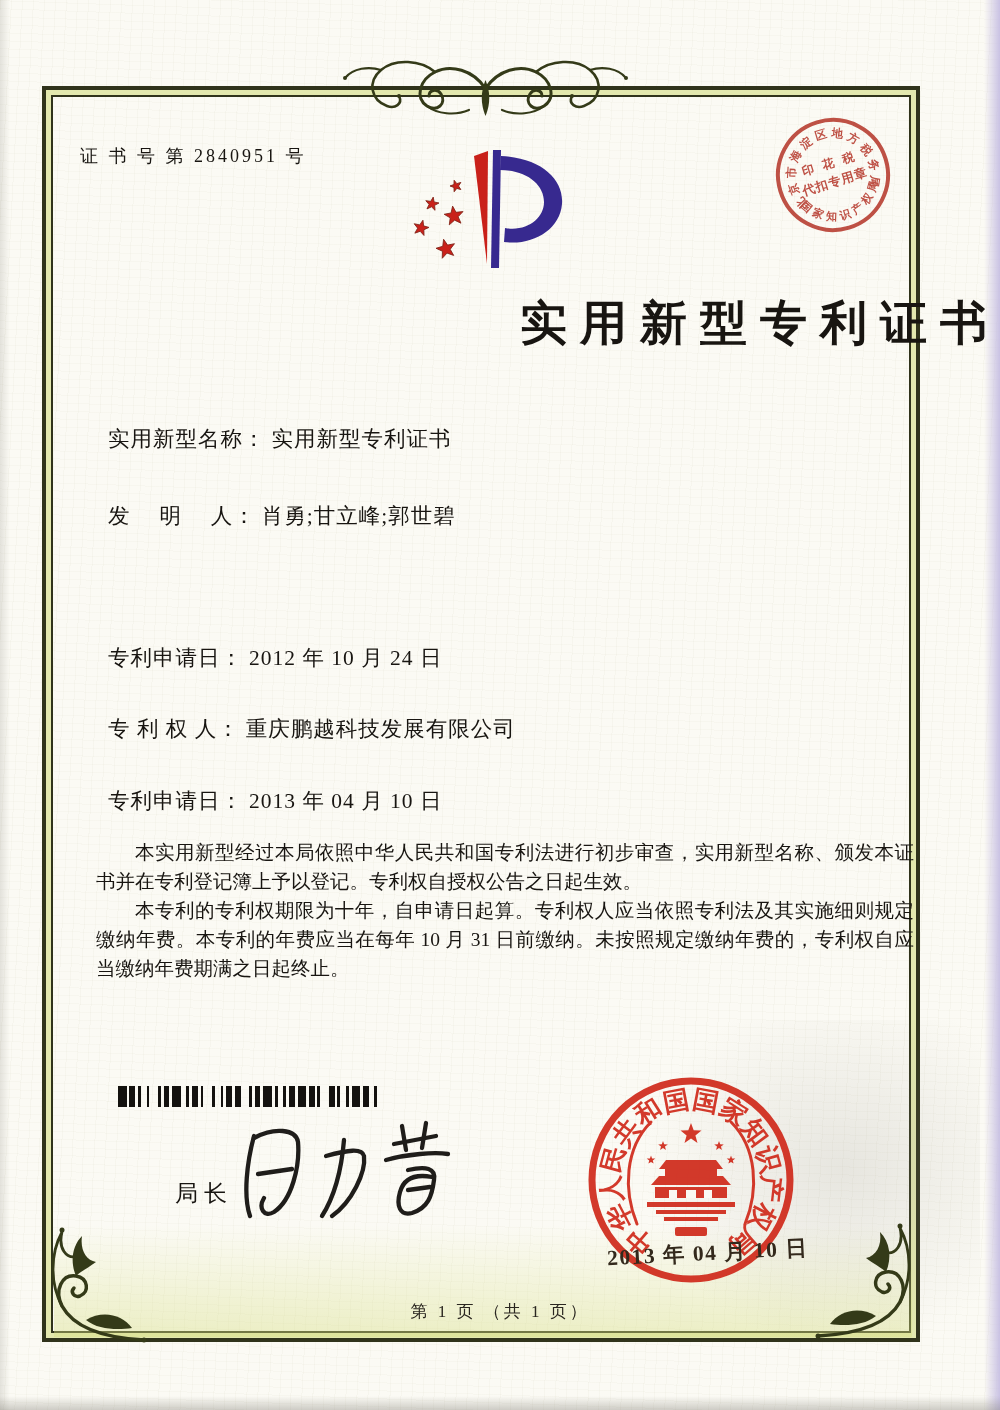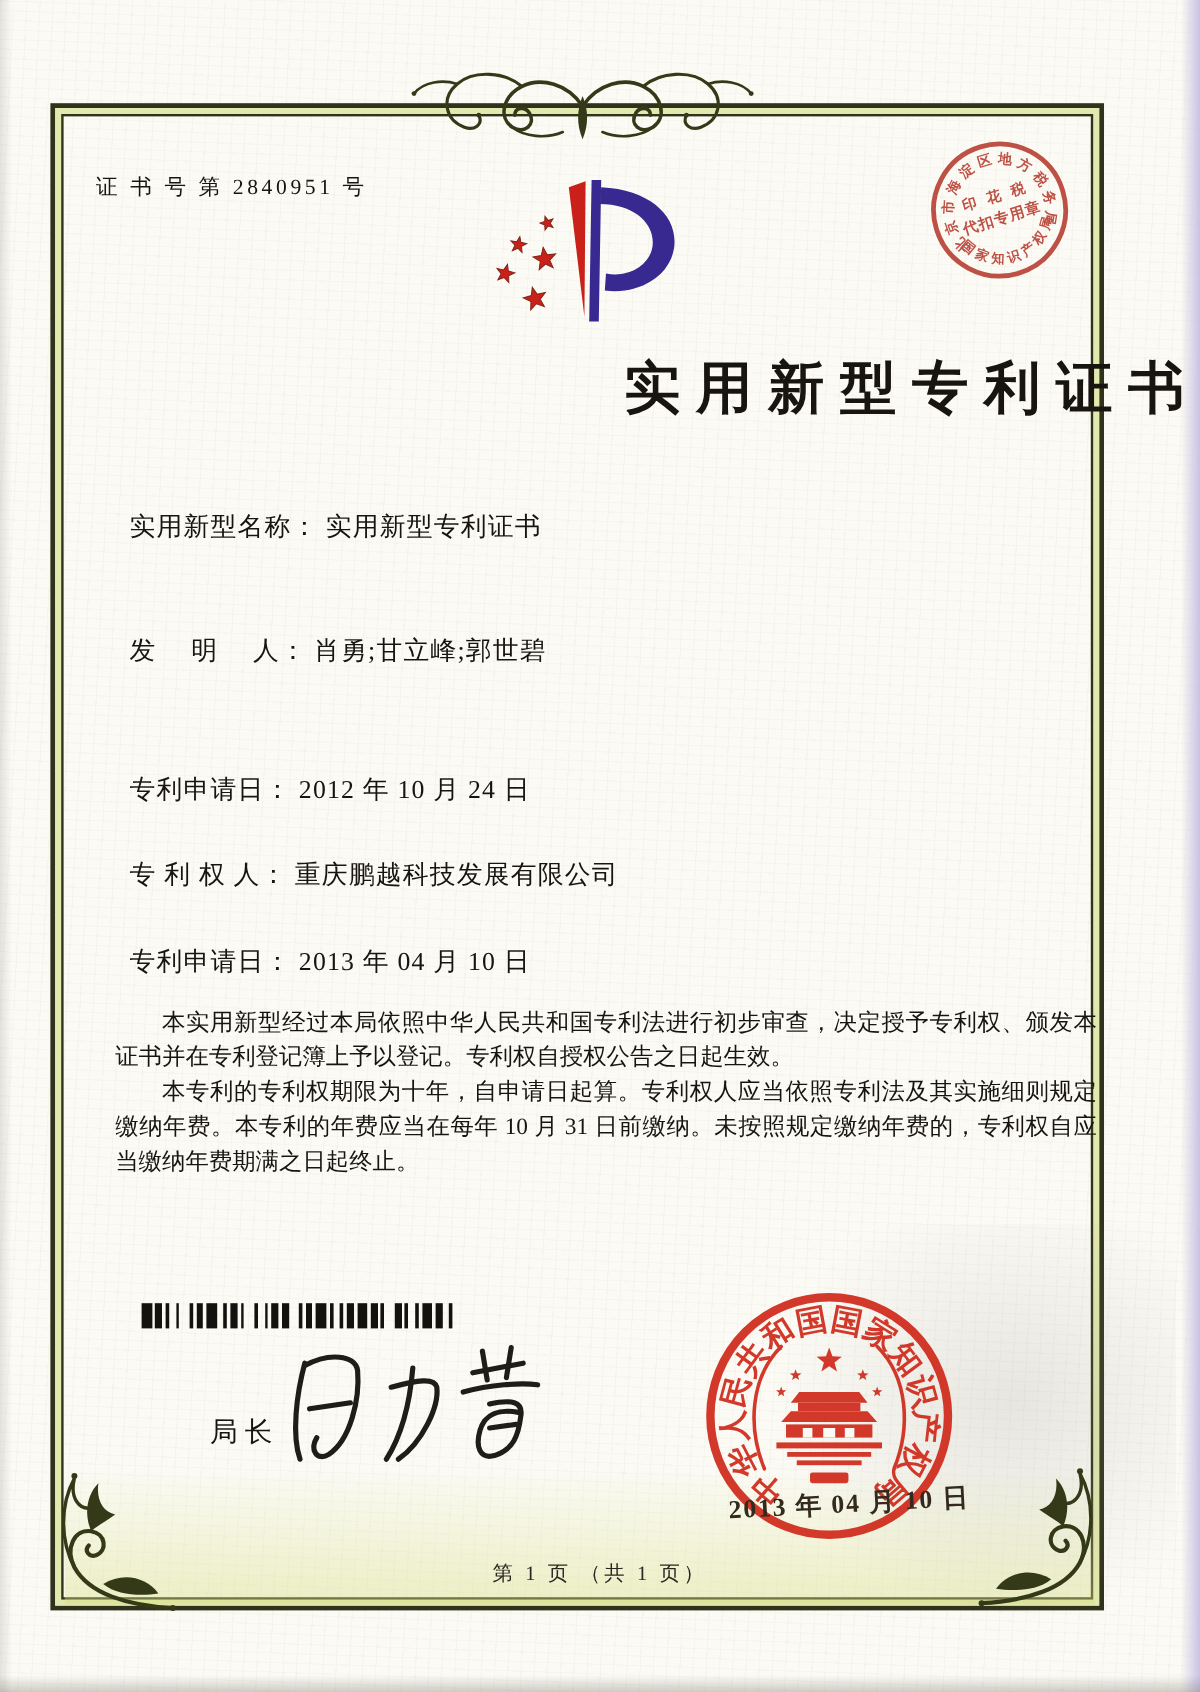--- a/index.html
+++ b/index.html
@@ -23,21 +23,21 @@
   .edge-bottom{position:absolute;left:0;bottom:0;width:100%;height:14px;pointer-events:none;
     background:linear-gradient(to bottom, rgba(120,118,110,0), rgba(120,118,110,.35));}
   .otop{position:absolute;left:333px;top:54px;width:305px;height:66px;}
   .cornerL{position:absolute;left:26px;top:1220px;width:122px;height:126px;}
   .cornerR{position:absolute;left:814px;top:1216px;width:122px;height:126px;transform:scale(-1,1);}
   .cert-no{position:absolute;left:80px;top:144px;font-size:18px;letter-spacing:3px;}
   .logo{position:absolute;left:392px;top:146px;width:210px;height:140px;}
   .title{position:absolute;left:0;top:292px;width:100%;text-align:right;font-size:47px;
          font-weight:bold;letter-spacing:13px;text-indent:13px;}
   .frow{position:absolute;left:108px;font-size:21.5px;white-space:nowrap;letter-spacing:1px;}
-  .fr0{top:424px}.fr1{top:527px}.fr2{top:572px}.fr3{top:643px}.fr4{top:714px}.fr5{top:786px}
+  .fr0{top:424px}.fr1{top:501px}.fr2{top:572px}.fr3{top:643px}.fr4{top:714px}.fr5{top:786px}
   .fval{margin-left:6px;}
   .paras{position:absolute;left:96px;top:838px;width:818px;font-size:19.5px;line-height:29px;text-align:justify;}
   .paras p{margin:0;text-indent:2em;}
   .barcode{position:absolute;left:118px;top:1086px;width:263px;height:21px;display:flex;align-items:stretch;}
   .barcode div{height:100%;}
   .bar{background:#14120f;}
   .director{position:absolute;left:175px;top:1178px;font-size:23px;letter-spacing:6px;}
   .sig{position:absolute;left:232px;top:1118px;width:250px;height:120px;}
   .seal{position:absolute;left:583px;top:1072px;width:216px;height:216px;opacity:.93;}
   .seal-date{position:absolute;left:607px;top:1238px;font-size:21.5px;letter-spacing:1.5px;color:#33291c;
@@ -102,21 +102,21 @@
 
   <div class="title">实用新型专利证书</div>
 
   <div class="frow fr0"><span>实用新型名称：</span><span class="fval">实用新型专利证书</span></div>
   <div class="frow fr1"><span>发　 明　 人：</span><span class="fval">肖勇;甘立峰;郭世碧</span></div>
   <div class="frow fr3"><span>专利申请日：</span><span class="fval">2012 年 10 月 24 日</span></div>
   <div class="frow fr4"><span>专 利 权 人：</span><span class="fval">重庆鹏越科技发展有限公司</span></div>
   <div class="frow fr5"><span>专利申请日：</span><span class="fval">2013 年 04 月 10 日</span></div>
 
   <div class="paras">
-    <p>本实用新型经过本局依照中华人民共和国专利法进行初步审查，决定授予专利权、颁发本证书并在专利登记簿上予以登记。专利权自授权公告之日起生效。</p>
+    <p>本实用新型经过本局依照中华人民共和国专利法进行初步审查，实用新型名称、颁发本证书并在专利登记簿上予以登记。专利权自授权公告之日起生效。</p>
     <p>本专利的专利权期限为十年，自申请日起算。专利权人应当依照专利法及其实施细则规定缴纳年费。本专利的年费应当在每年 10 月 31 日前缴纳。未按照规定缴纳年费的，专利权自应当缴纳年费期满之日起终止。</p>
   </div>
 
   <div class="barcode" id="barcode">
       <div class="bar" style="width: 8.57609px;"></div>
       <div class="gap" style="width: 2.8587px;"></div>
       <div class="bar" style="width: 5.71739px;"></div>
       <div class="gap" style="width: 2.8587px;"></div>
       <div class="bar" style="width: 2.8587px;"></div>
       <div class="gap" style="width: 5.71739px;"></div>

